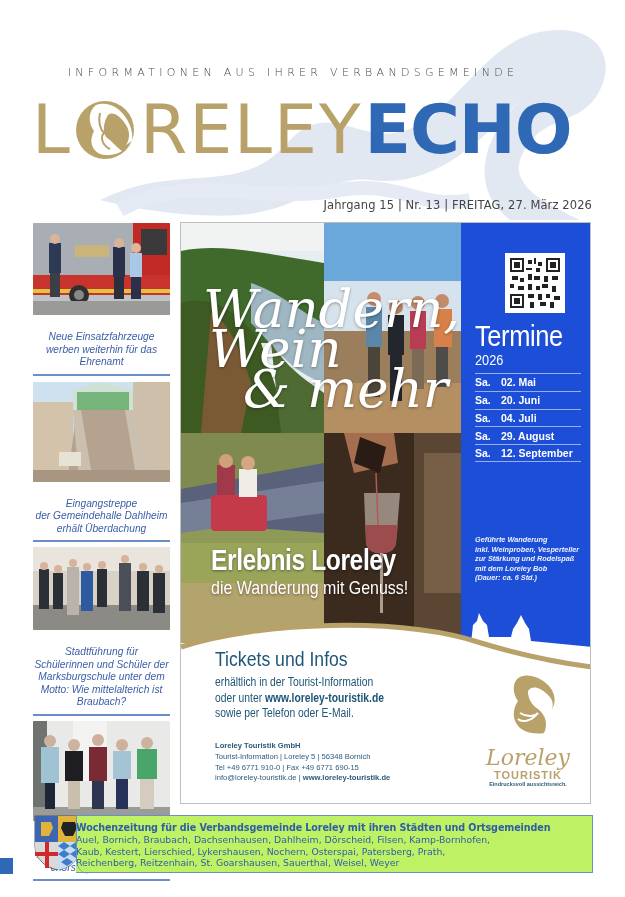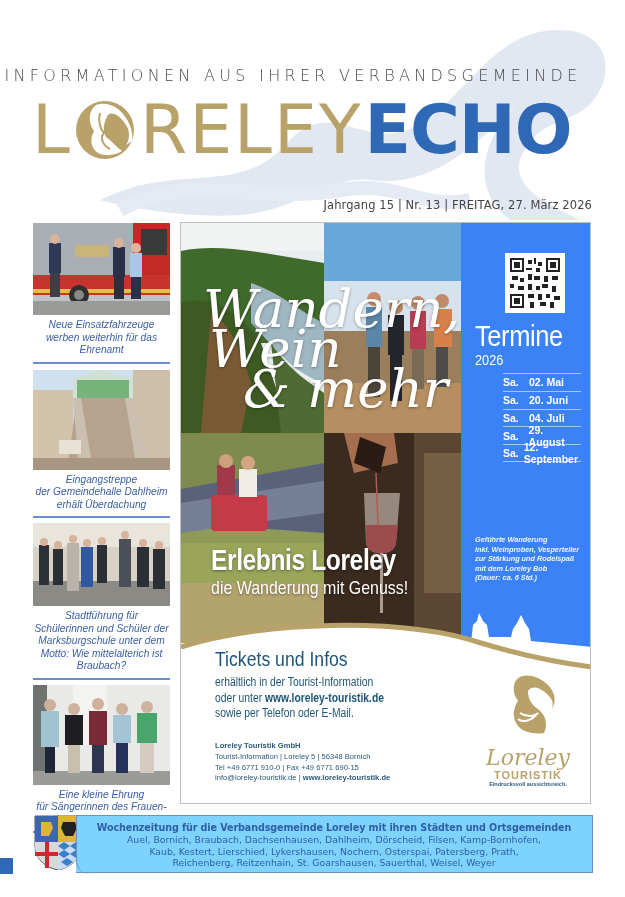--- a/index.html
+++ b/index.html
@@ -3,21 +3,21 @@
 <meta charset="utf-8">
 <style>
   * { box-sizing: border-box; margin: 0; padding: 0; }
   html, body { width: 625px; height: 897px; background: #ffffff; overflow: hidden; }
   body { position: relative; font-family: "Liberation Sans", sans-serif; color: #333; }
 
   
   .swirl { position: absolute; left: 40px; top: 20px; width: 580px; height: 200px; z-index: 0; }
   .tagline {
     position: absolute; left: 0; top: 66px; width: 586px; text-align: center;
-    font-family: "DejaVu Sans", sans-serif; font-size: 16px; letter-spacing: 4.3px;
+    font-family: "DejaVu Sans", sans-serif; font-size: 11px; letter-spacing: 4.3px;
     color: #4a4a4a; z-index: 2; font-weight: 300;
   }
   .logo {
     position: absolute; left: 32px; top: 94px; height: 72px; z-index: 2;
     display: flex; align-items: center; white-space: nowrap;
     font-family: "DejaVu Sans", sans-serif; font-size: 68px; line-height: 72px;
   }
   .logo .gold { color: #b8a26a; font-weight: 400; letter-spacing: 2px; }
   .logo .blue { color: #2f68b4; font-weight: 700; letter-spacing: -1px; margin-left: 2px; }
   .logo .o-badge {
@@ -29,46 +29,46 @@
     position: absolute; right: 33px; top: 198px; font-size: 11.5px; color: #444;
     font-family: "DejaVu Sans", sans-serif; z-index: 2; letter-spacing: 0.1px;
   }
 
   
   .left-col { position: absolute; left: 33px; top: 223px; width: 137px; }
   .story { position: relative; }
   .story .photo { width: 137px; display: block; border-radius: 1px; overflow: hidden; position: relative; }
   .story .caption {
     font-family: "Liberation Sans", sans-serif; font-style: italic; font-size: 10.2px;
-    line-height: 12.5px; color: #3a5ea8; text-align: center; padding-top: 4px; padding-bottom: 5px;
+    line-height: 12.5px; color: #3a5ea8; text-align: center; padding-top: 16px; padding-bottom: 5px;
   }
   .story .rule { height: 2px; background: #6a8fc9; width: 137px; }
 
   
   .ad {
     position: absolute; left: 180px; top: 222px; width: 411px; height: 582px;
     border: 1px solid #bfbfbf; overflow: hidden; background: #fff;
   }
   .ad .sidebar {
-    position: absolute; left: 280px; top: 0; width: 131px; height: 440px; background: #3b82f6;
+    position: absolute; left: 280px; top: 0; width: 131px; height: 440px; background: #1d4ed8;
   }
   .ad .qr {
     position: absolute; left: 44px; top: 30px; width: 60px; height: 60px; background: #fff; padding: 5px;
   }
   .ad .termine-title {
     position: absolute; left: 14px; top: 96px; font-family: "Liberation Sans", sans-serif;
     font-size: 30px; color: #fff; font-weight: 400; letter-spacing: -0.5px; transform: scaleX(0.85); transform-origin: left;
   }
   .ad .termine-year {
     position: absolute; left: 14px; top: 128px; font-size: 15px; color: #fff; transform: scaleX(0.85); transform-origin: left;
   }
   .ad .dates { position: absolute; left: 14px; top: 150px; width: 106px; }
   .ad .date-row {
     display: flex; height: 17.8px; align-items: center; border-top: 1px solid rgba(255,255,255,0.55);
-    color: #fff; font-size: 10.5px; font-weight: 700; margin-left: 28px;
+    color: #fff; font-size: 10.5px; font-weight: 700;
   }
   .ad .date-row:last-child { border-bottom: 1px solid rgba(255,255,255,0.55); }
   .ad .date-row .day { width: 26px; }
   .ad .start-text {
     position: absolute; left: 14px; top: 256px; width: 112px; font-size: 11px; line-height: 13.5px;
     color: #fff; font-weight: 700;
   }
   .ad .small-text {
     position: absolute; left: 14px; top: 312px; width: 114px; font-size: 7.3px; line-height: 9.5px;
     color: #fff; font-style: italic; font-weight: 700; opacity: 0.92;
@@ -110,22 +110,22 @@
     font-family: "DejaVu Serif", serif; font-style: italic; color: #b8a26a; font-size: 22px; line-height: 22px; margin-top: 2px;
   }
   .ad .brand-logo .name { font-size: 11px; font-weight: 700; color: #b8a26a; letter-spacing: 1px; }
   .ad .brand-logo .slogan { font-size: 5.5px; color: #2c5a7a; font-weight: 700; }
 
   
   .footer-blue-block { position: absolute; left: 0; top: 858px; width: 13px; height: 16px; background: #2f68b4; }
   .crest { position: absolute; left: 33px; top: 814px; width: 50px; height: 56px; }
   .footer-box {
     position: absolute; left: 76px; top: 815px; width: 517px; height: 58px;
-    border: 1px solid #6a8fc9; border-left: none; border-radius: 0 0 0 0; text-align: center; padding-top: 6px;
-    background: #7dd3fc;
+    border: 1px solid #6a8fc9; border-left: none; border-radius: 0 0 0 0; text-align: left; padding-top: 6px;
+    background: #bef264;
   }
   .footer-box::before {
     content: ""; position: absolute; left: 0; top: -1px; width: 14px; height: 58px;
     border-left: 1px solid #6a8fc9; border-bottom-left-radius: 14px; border-top: 1px solid #6a8fc9;
   }
   .footer-title {
     font-family: "DejaVu Sans", sans-serif; font-size: 9.6px; font-weight: 700; color: #2f5ea7; letter-spacing: -0.1px;
   }
   .footer-places {
     font-family: "DejaVu Sans", sans-serif; font-size: 9.3px; line-height: 11.6px; color: #2f5ea7; margin-top: 1px;

